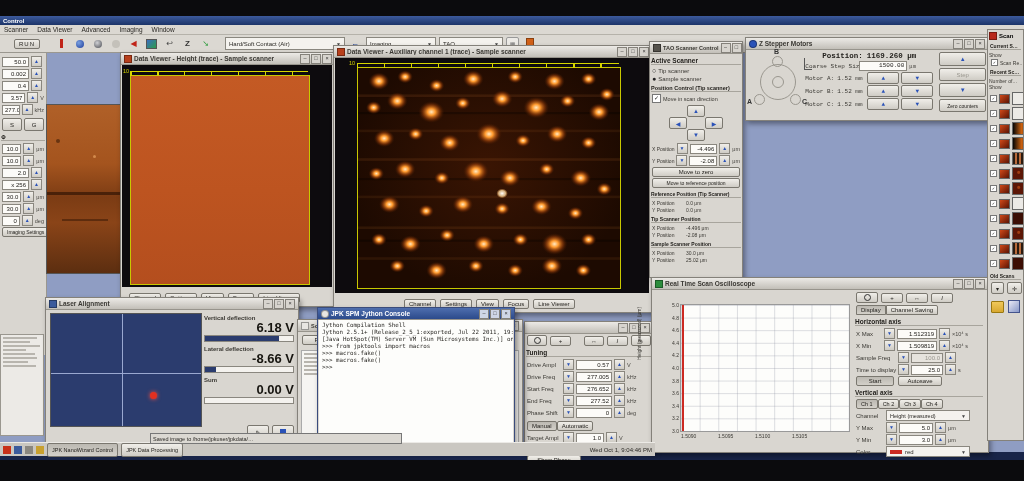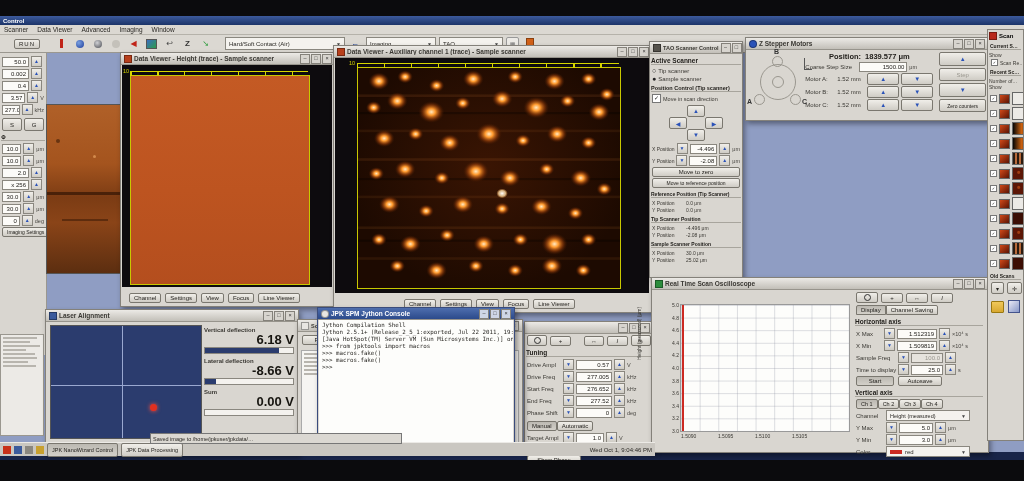--- a/index.html
+++ b/index.html
@@ -435,24 +435,24 @@
         <span class="abs dot" style="left:26px;top:26px;width:10px;height:10px;border:1px solid #9a978f;"></span>
         <span class="abs dot" style="left:26px;top:6px;width:9px;height:9px;border:1px solid #9a978f;"></span>
         <span class="abs dot" style="left:8px;top:44px;width:9px;height:9px;border:1px solid #9a978f;"></span>
         <span class="abs dot" style="left:44px;top:44px;width:9px;height:9px;border:1px solid #9a978f;"></span>
         <span class="abs" style="left:28px;top:-2px;font-size:7px;font-weight:bold;color:#333;">B</span>
         <span class="abs" style="left:1px;top:48px;font-size:7px;font-weight:bold;color:#333;">A</span>
         <span class="abs" style="left:56px;top:48px;font-size:7px;font-weight:bold;color:#333;">C</span>
         <span class="abs" style="left:58px;top:8px;width:1px;height:12px;background:#555;"></span>
         <span class="abs" style="left:58px;top:19px;width:8px;height:1px;background:#555;"></span>
       </div>
-      <div style="flex:1;padding:1px 2px;">
+      <div style="flex:1;padding:1px 2px;font-family:Liberation Mono, monospace;">
         <div class="row" style="justify-content:center;gap:4px;">
           <span style="font-size:7.5px;font-weight:bold;color:#23211d;">Position:</span>
-          <span style="font-size:7.5px;font-weight:bold;color:#23211d;">1839.577 μm</span>
+          <span style="font-size:7.5px;font-weight:bold;color:#23211d;">1169.260 μm</span>
         </div>
         <div class="row">
           <span class="lbl" style="width:52px;">Coarse Step Size</span>
           <span class="field" style="width:42px;">1500.00</span>
           <span class="unit">μm</span>
         </div>
         <div id="motor-rows">
             <div class="row">
               <span class="lbl" style="width: 30px;">Motor A:</span>
               <span class="lbl" style="width: 28px;">1.52 mm</span>
@@ -590,21 +590,21 @@
           <span class="lbl" style="width:28px;">Color</span>
         <span class="ddown" style="width:76px;height:9px;">
           <span style="width:12px;height:4px;background:#cc2a22;display:inline-block;"></span>
           <span>red</span>
           <span class="caret">▼</span>
           </span>
         </div>
     </div>
   </div>
 
-  <div class="win" style="left:45px;top:293px;width:252px;height:144px;z-index:13;">
+  <div class="win" style="left:45px;top:281px;width:252px;height:144px;z-index:13;">
     <div class="tb">
       <span class="ticon" style="background:#3a5a9c;"></span>
       <span>Laser Alignment</span>
       <span class="wbtns">
           <span class="wbtn">–</span>
           <span class="wbtn">□</span>
           <span class="wbtn">×</span>
         </span>
     </div>
     <div class="abs" style="left:4px;top:15px;width:150px;height:112px;background:#2b3c6e;border:1px solid #555;">

